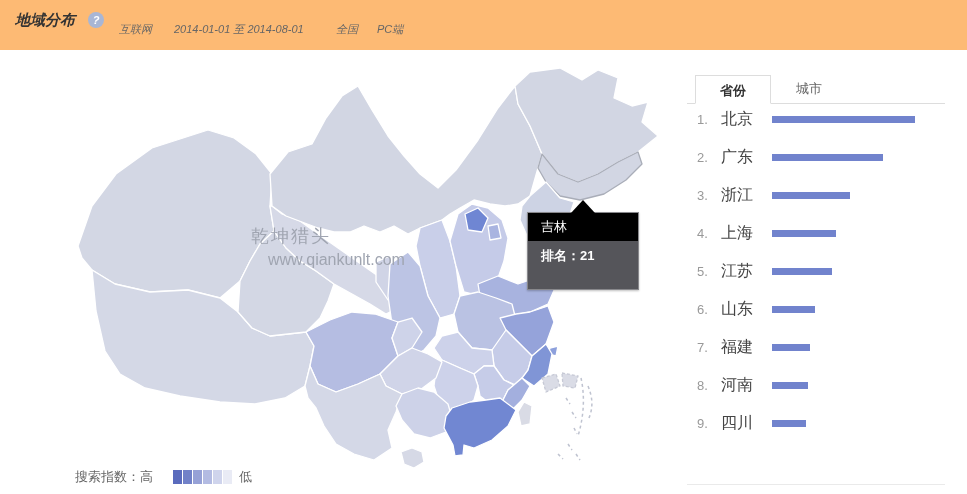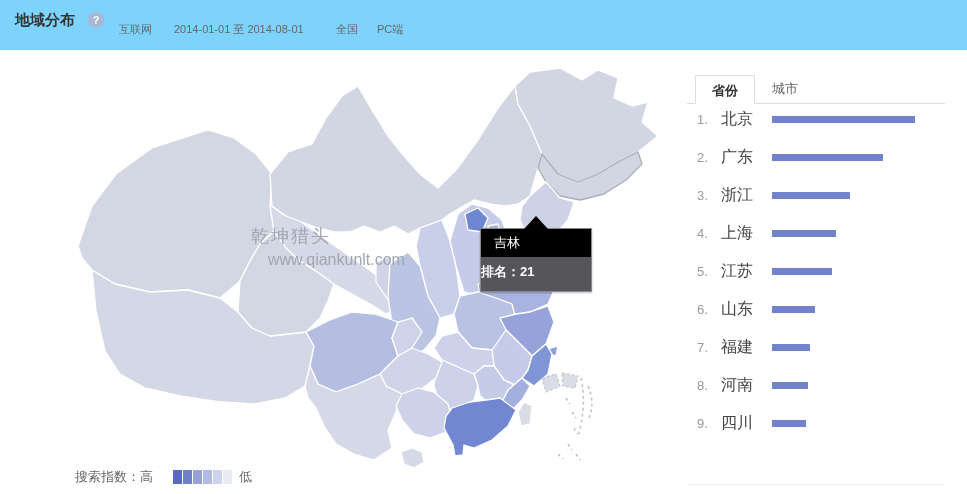--- a/index.html
+++ b/index.html
@@ -1,48 +1,48 @@
 <!DOCTYPE html>
 <html><head>
 <meta charset="utf-8">
 <style>
   html,body{margin:0;padding:0;background:#fff;}
   body{width:967px;height:494px;position:relative;overflow:hidden;
        font-family:"Liberation Sans","DejaVu Sans",sans-serif;}
   
-  .hdr{position:absolute;left:0;top:0;width:967px;height:50px;background:#7dd3fc;}
+  .hdr{position:absolute;left:0;top:0;width:967px;height:50px;background:#fdba74;font-style:italic;}
   .hdr-title{position:absolute;left:15px;top:11px;font-size:15px;font-weight:bold;color:#333;}
   .help{position:absolute;left:88px;top:12px;width:16px;height:16px;border-radius:50%;
         background:#a8b6d5;color:#fff;font-size:11px;font-weight:bold;text-align:center;
         line-height:16px;cursor:pointer;}
   .flt{position:absolute;top:22px;font-size:11px;color:#666;white-space:nowrap;}
   .f0{left:119px;} .f1{left:174px;} .f2{left:336px;} .f3{left:377px;}
   
   .map-svg{position:absolute;left:60px;top:56px;}
   .wm{position:absolute;left:242px;top:224px;color:#a0a5b1;line-height:1.4;pointer-events:none;}
   .wm .l1{font-size:18px;letter-spacing:2px;margin-left:9px;}
   .wm .l2{font-size:16px;margin-left:26px;}
   
-  .tip{position:absolute;left:480px;top:212px;width:112px;border:1px solid #88888c;
-       box-sizing:border-box;box-shadow:0 1px 2px rgba(0,0,0,.25);margin-top:16px;}
+  .tip{position:absolute;left:527px;top:212px;width:112px;border:1px solid #88888c;
+       box-sizing:border-box;box-shadow:0 1px 2px rgba(0,0,0,.25);}
   .tip-arrow{position:absolute;left:43px;top:-13px;width:0;height:0;
        border-left:12px solid transparent;border-right:12px solid transparent;
        border-bottom:13px solid #000;}
   .tip-title{background:#000;color:#fff;font-size:13px;height:28px;line-height:28px;padding-left:13px;}
-  .tip-body{background:#55555a;color:#fff;font-size:13px;font-weight:bold;height:34px;
-       line-height:30px;}
+  .tip-body{background:#55555a;color:#fff;font-size:13px;font-weight:bold;height:48px;
+       line-height:30px;padding-left:13px;}
   
   .lg{position:absolute;left:75px;top:470px;height:14px;display:flex;align-items:center;
       font-size:13px;color:#666;}
   .lg .sw{display:inline-block;width:9px;height:14px;margin-right:1px;}
   .lg .txt{margin-right:20px;} .lg .low{margin-left:6px;}
   
   .tabs{position:absolute;left:687px;top:73px;width:258px;height:30px;
         display:flex;align-items:flex-end;border-bottom:1px solid #ddd;box-sizing:content-box;}
-  .tab{width:60px;height:29px;line-height:29px;text-align:center;font-size:13px;color:#666;
+  .tab{width:76px;height:29px;line-height:29px;text-align:center;font-size:13px;color:#666;
        cursor:pointer;box-sizing:border-box;}
   .tab.active{margin-left:8px;border:1px solid #ddd;border-bottom:1px solid #fff;
        background:#fff;font-weight:bold;color:#333;margin-bottom:-1px;}
   .rank-list{position:absolute;left:687px;top:100px;width:258px;}
   .rank-row{height:38px;display:flex;align-items:center;padding-left:10px;box-sizing:border-box;}
   .rank-row .rk{width:24px;font-size:13px;color:#999;}
   .rank-row .nm{width:51px;font-size:16px;color:#444;}
   .rank-row .bar{height:7px;}
   .panel-bottom{position:absolute;left:687px;top:484px;width:258px;height:1px;background:#eaeaea;}
 </style>

